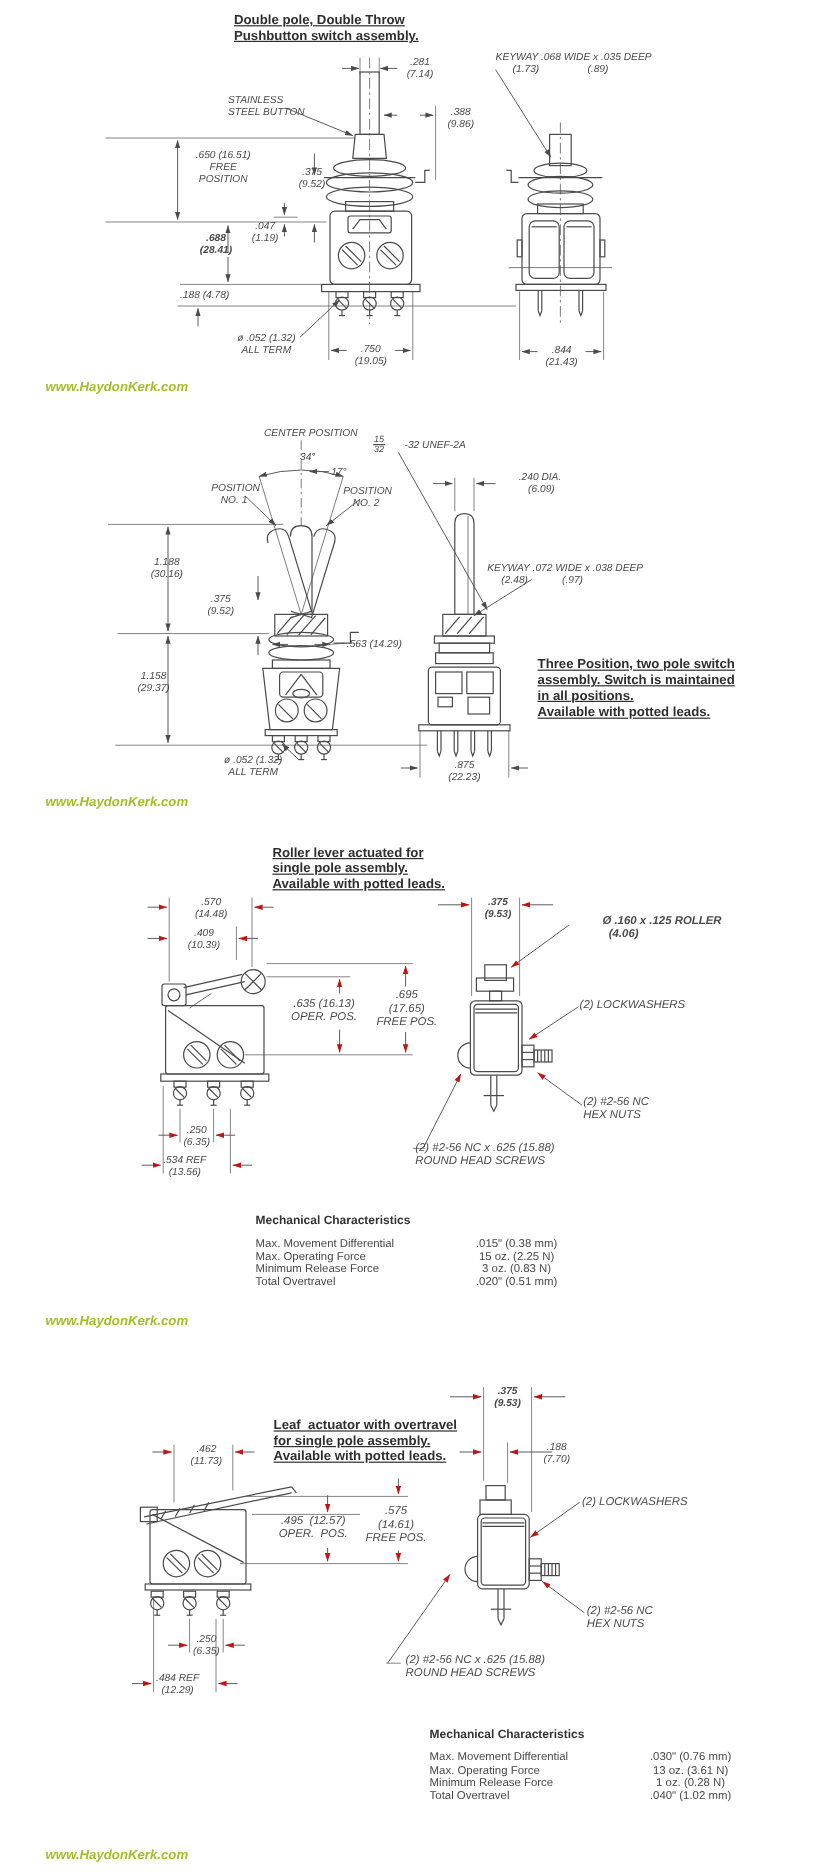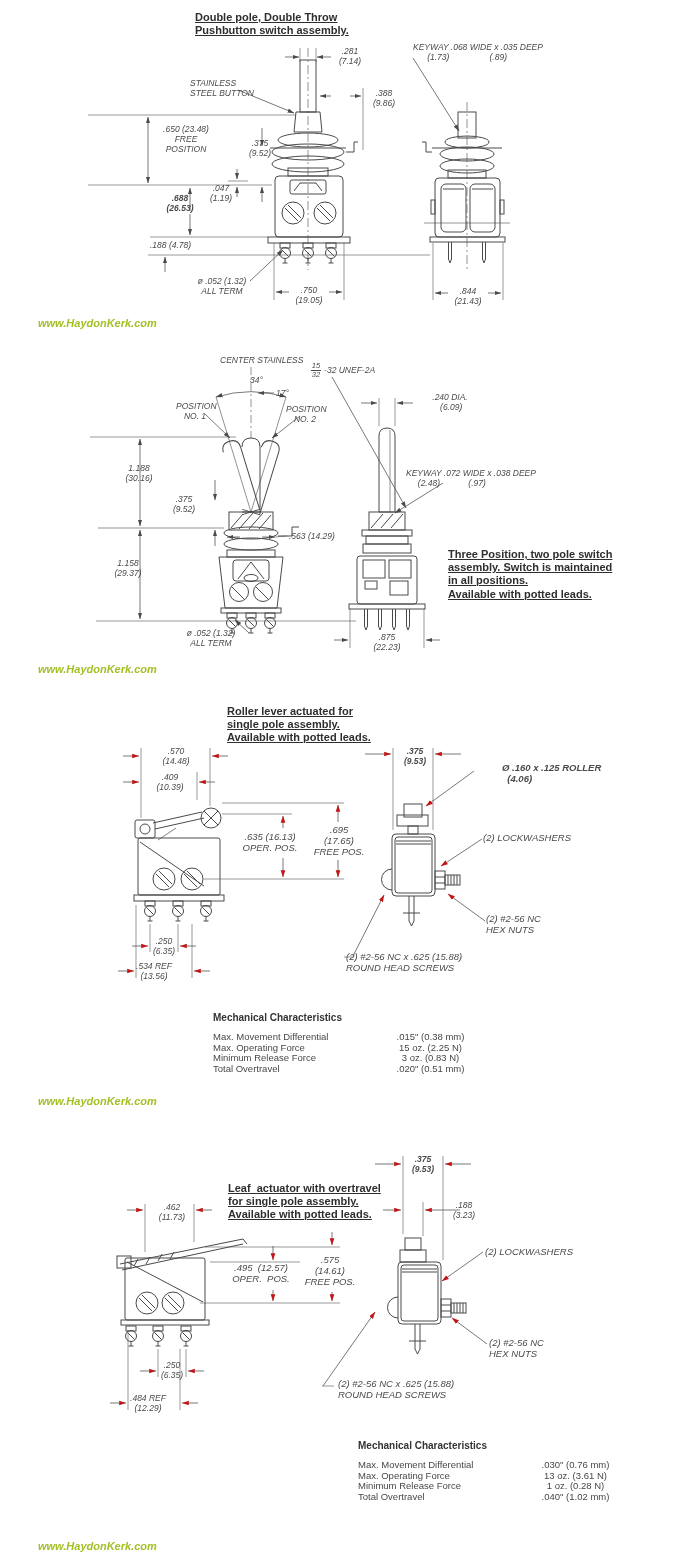--- a/index.html
+++ b/index.html
@@ -15,21 +15,21 @@
        white-space:pre;font-style:normal;z-index:2;text-decoration:underline;}
   .wm{position:absolute;font:italic bold 11px "Liberation Sans",sans-serif;color:#a2bf25;z-index:2;}
   .mech{position:absolute;z-index:2;color:#474747;font:9.5px/10.5px "Liberation Sans",sans-serif;margin-left:24px;}
   .mech-title{font:bold 10px "Liberation Sans",sans-serif;color:#333;margin-bottom:9px;}
   .mech-row{display:flex;}
   .ml{width:170px;}
   .mv{width:95px;text-align:center;}
   .frac{display:inline-block;text-align:center;vertical-align:middle;font-size:7.5px;line-height:1.05;}
   .frac .n{display:block;border-bottom:1px solid #4a4a4a;padding:0 1px;}
   .frac .d{display:block;}
-  .thr{margin-left:3px;vertical-align:middle;}
+  .thr{margin-left:16px;vertical-align:middle;}
 </style>
 </head>
 <body>
 
 <div class="page">
 
 <svg class="lines" width="684" height="1560" viewBox="0 0 684 1560">
   <defs>
     <marker id="mB" viewBox="0 0 10 10" refX="9.5" refY="5" markerWidth="8.5" markerHeight="8.5" orient="auto-start-reverse">
       <path d="M0,1.8 L10,5 L0,8.2 z" fill="#4a4a4a"></path>
@@ -393,40 +393,40 @@
 <div class="cap" style="left:195px;top:11px">Double pole, Double Throw
 Pushbutton switch assembly.</div>
 <div class="lbl ctr" style="left:190px;top:78px;width:46px">STAINLESS
 STEEL BUTTON</div>
 <div class="lbl ctr" style="left:332px;top:46px;width:36px">.281
 (7.14)</div>
 <div class="lbl" style="left:413px;top:42px">KEYWAY .068 WIDE x .035 DEEP
       (1.73)                 (.89)</div>
 <div class="lbl ctr" style="left:366px;top:88px;width:36px">.388
 (9.86)</div>
-<div class="lbl ctr" style="left:160px;top:124px;width:52px">.650 (23.48)
+<div class="lbl ctr" style="left:160px;top:124px;width:52px">.650 (16.51)
 FREE
 POSITION</div>
 <div class="lbl ctr" style="left:242px;top:138px;width:36px">.375
 (9.52)</div>
 <div class="lbl ctr" style="left:204px;top:183px;width:34px">.047
 (1.19)</div>
 <div class="lbl ctr b" style="left:163px;top:193px;width:34px">.688
-(26.53)</div>
+(28.41)</div>
 <div class="lbl" style="left:150px;top:240px">.188 (4.78)</div>
 <div class="lbl ctr" style="left:194px;top:276px;width:56px">ø .052 (1.32)
 ALL TERM</div>
 <div class="lbl ctr" style="left:283px;top:285px;width:52px">.750
 (19.05)</div>
 <div class="lbl ctr" style="left:442px;top:286px;width:52px">.844
 (21.43)</div>
 
 <div class="wm" style="left:38px;top:317px">www.HaydonKerk.com</div>
 
-<div class="lbl" style="left:220px;top:355px">CENTER STAINLESS</div>
+<div class="lbl" style="left:220px;top:355px">CENTER POSITION</div>
 <div class="lbl" style="left:250px;top:375px">34°</div>
 <div class="lbl" style="left:276px;top:388px">17°</div>
 <div class="lbl ctr" style="left:176px;top:401px;width:38px">POSITION
 NO. 1</div>
 <div class="lbl ctr" style="left:286px;top:404px;width:38px">POSITION
 NO. 2</div>
 <div class="lbl" style="left:306px;top:352px">
   <span class="frac"><span class="n">15</span><span class="d">32</span></span><span class="thr">-32 UNEF-2A</span>
 </div>
 <div class="lbl ctr" style="left:428px;top:392px;width:44px">.240 DIA.
@@ -500,21 +500,21 @@
 <div class="wm" style="left:38px;top:1095px">www.HaydonKerk.com</div>
 
 <div class="cap" style="left:228px;top:1182px">Leaf  actuator with overtravel
 for single pole assembly.
 Available with potted leads.</div>
 <div class="lbl ctr b" style="left:403px;top:1154px;width:40px">.375
 (9.53)</div>
 <div class="lbl ctr" style="left:152px;top:1202px;width:40px">.462
 (11.73)</div>
 <div class="lbl ctr" style="left:446px;top:1200px;width:36px">.188
-(3.23)</div>
+(7.70)</div>
 <div class="lbl call" style="left:485px;top:1246px">(2) LOCKWASHERS</div>
 <div class="lbl call ctr" style="left:226px;top:1262px;width:70px">.495  (12.57)
 OPER.  POS.</div>
 <div class="lbl call ctr" style="left:301px;top:1254px;width:58px">.575
 (14.61)
 FREE POS.</div>
 <div class="lbl call" style="left:489px;top:1337px">(2) #2-56 NC
 HEX NUTS</div>
 <div class="lbl ctr" style="left:158px;top:1360px;width:28px">.250
 (6.35)</div>

